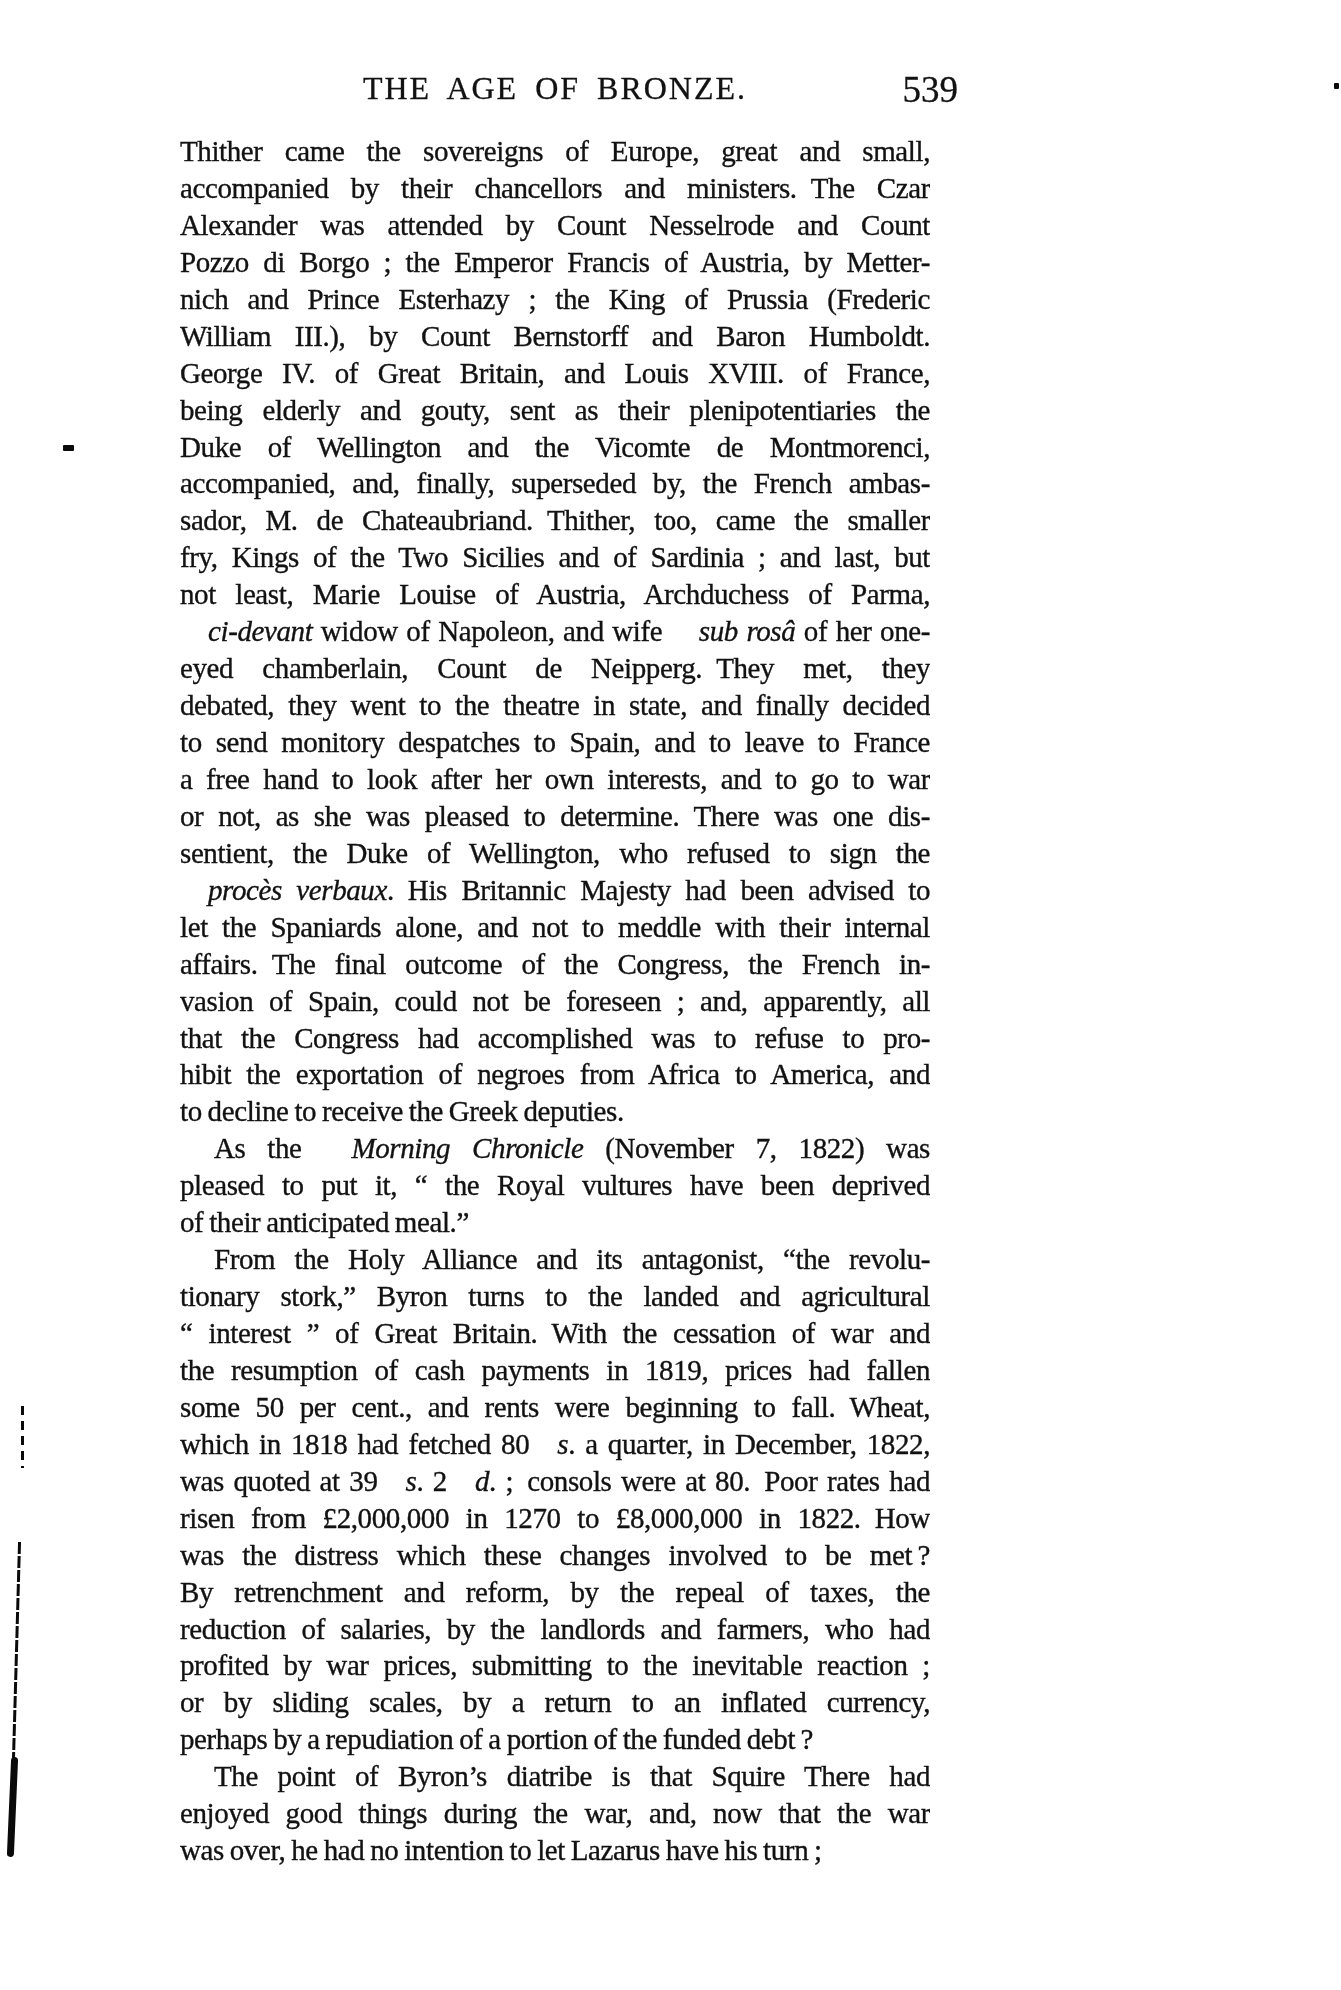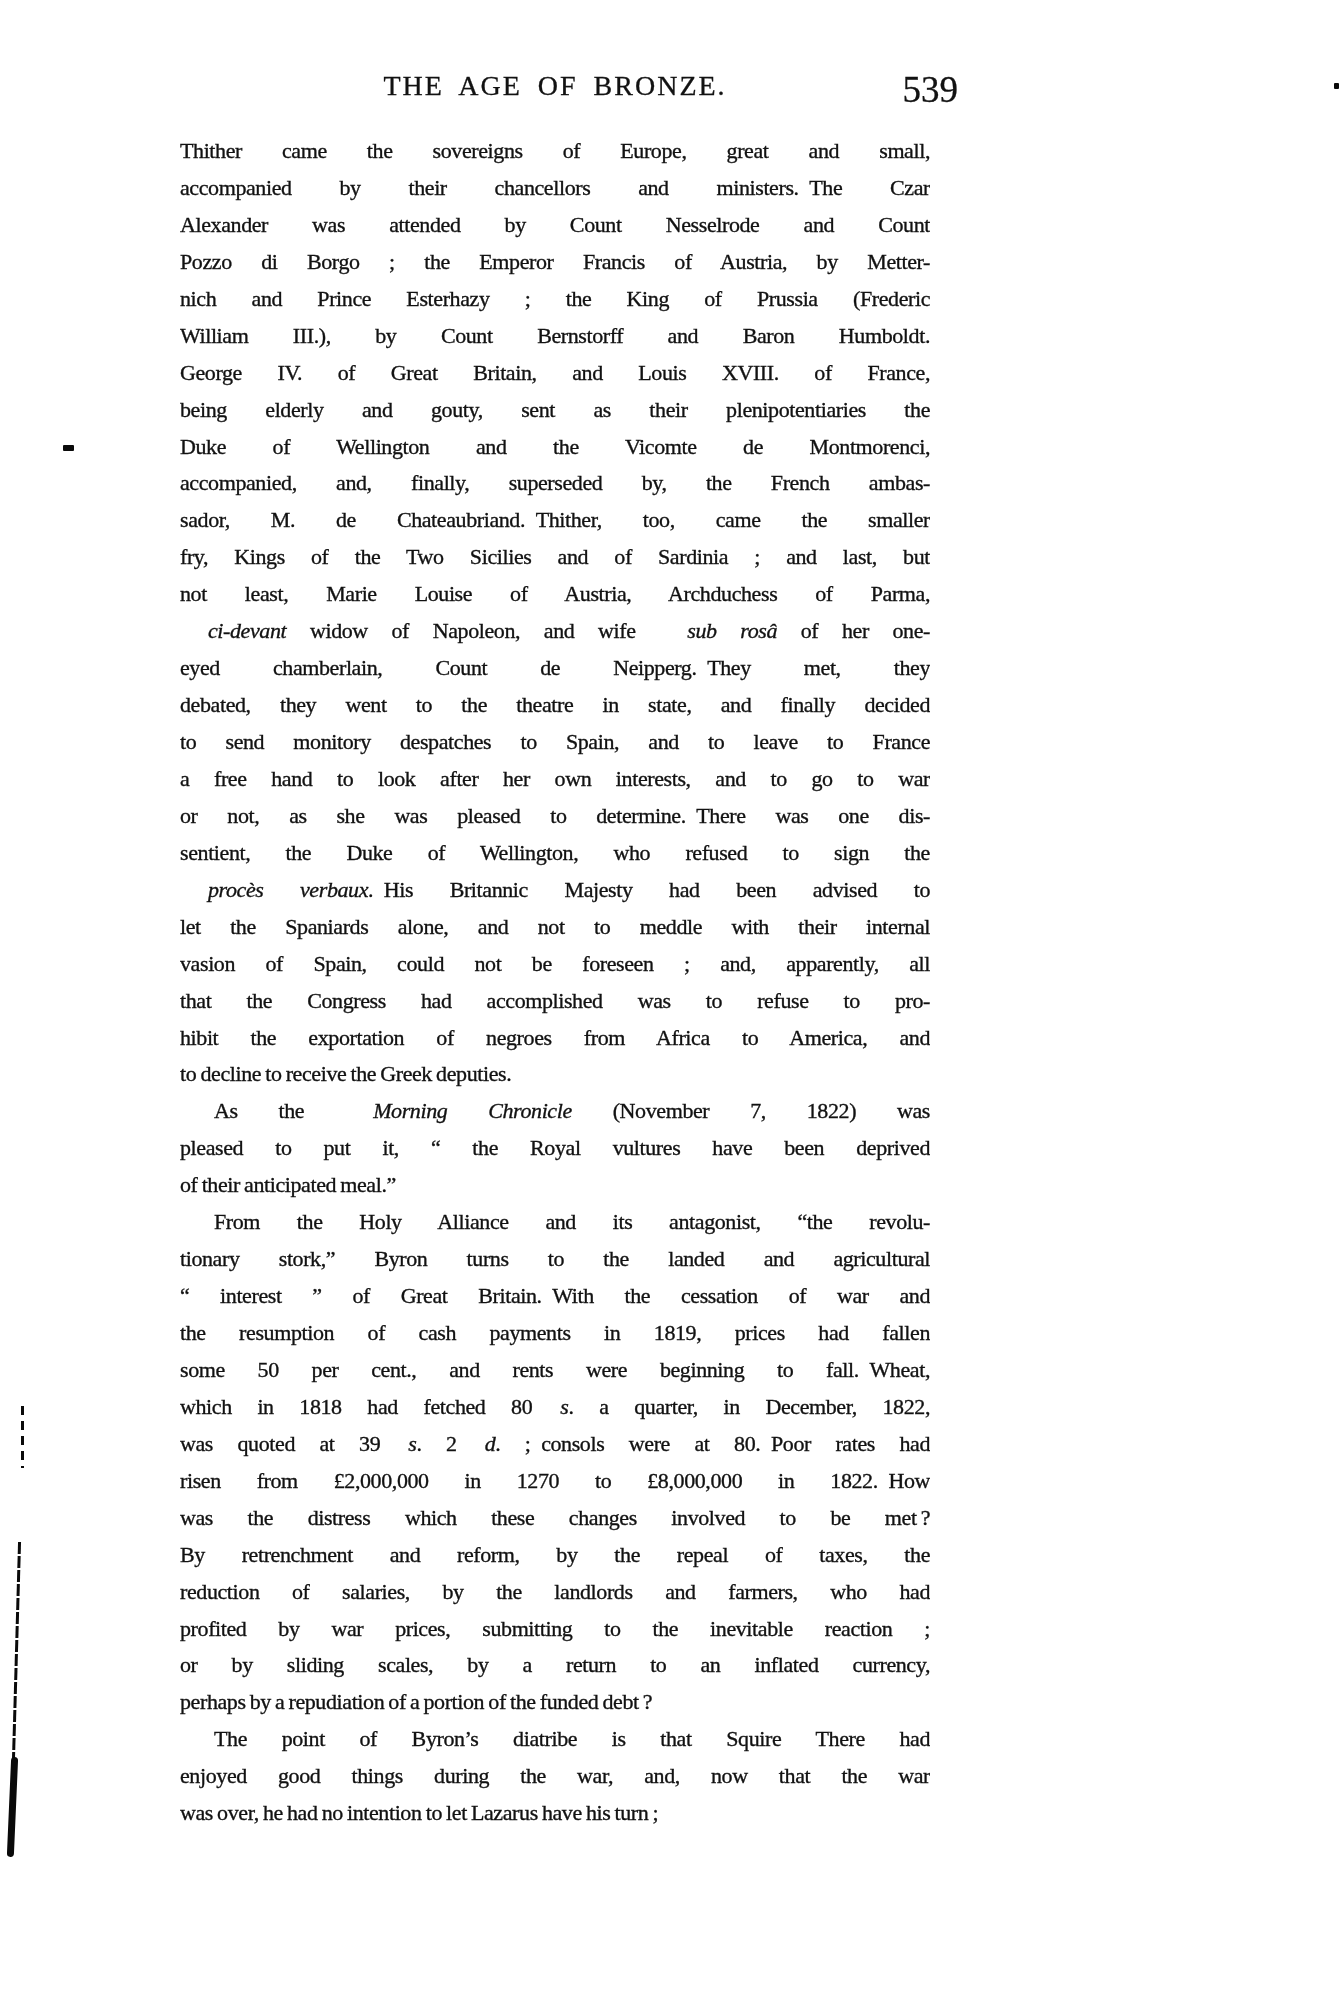--- a/index.html
+++ b/index.html
@@ -22,35 +22,35 @@
     top: 0;
     width: 750px;
   }
   #running-header {
     position: relative;
     margin-top: 70px;
     height: 30px;
   }
   #header-title {
     text-align: center;
-    font-size: 28px;
+    font-size: 32px;
     letter-spacing: 2px;
     word-spacing: 7px;
     -webkit-text-stroke: 0.3px currentColor;
   }
   #page-number {
     position: absolute;
     right: -28px;
     top: -2px;
     font-size: 37px;
     -webkit-text-stroke: 0.3px currentColor;
   }
   #page-body {
     margin-top: 33px;
-    font-size: 22px;
+    font-size: 29px;
     letter-spacing: -0.4px;
     word-spacing: -1px;
     -webkit-text-stroke: 0.35px currentColor;
   }
   .line {
     height: 36.94px;
     line-height: 36.94px;
     overflow: hidden;
     text-align: justify;
     text-align-last: justify;
@@ -111,20 +111,21 @@
         <div class="line"><span>not least, Marie Louise of Austria, Archduchess of Parma,</span></div>
         <div class="line"><span class="it">ci-devant</span><span> widow of Napoleon, and wife </span><span class="it">sub rosâ</span><span> of her one-</span></div>
         <div class="line"><span>eyed chamberlain, Count de Neipperg. They met, they</span></div>
         <div class="line"><span>debated, they went to the theatre in state, and finally decided</span></div>
         <div class="line"><span>to send monitory despatches to Spain, and to leave to France</span></div>
         <div class="line"><span>a free hand to look after her own interests, and to go to war</span></div>
         <div class="line"><span>or not, as she was pleased to determine. There was one dis-</span></div>
         <div class="line"><span>sentient, the Duke of Wellington, who refused to sign the</span></div>
         <div class="line"><span class="it">procès verbaux</span><span>. His Britannic Majesty had been advised to</span></div>
         <div class="line"><span>let the Spaniards alone, and not to meddle with their internal</span></div>
+        <div class="line"><span>affairs. The final outcome of the Congress, the French in-</span></div>
         <div class="line"><span>vasion of Spain, could not be foreseen ; and, apparently, all</span></div>
         <div class="line"><span>that the Congress had accomplished was to refuse to pro-</span></div>
         <div class="line"><span>hibit the exportation of negroes from Africa to America, and</span></div>
         <div class="line last"><span>to decline to receive the Greek deputies.</span></div>
         <div class="line indent"><span>As the </span><span class="it">Morning Chronicle</span><span> (November 7, 1822) was</span></div>
         <div class="line"><span>pleased to put it, “ the Royal vultures have been deprived</span></div>
         <div class="line last"><span>of their anticipated meal.”</span></div>
         <div class="line indent"><span>From the Holy Alliance and its antagonist, “the revolu-</span></div>
         <div class="line"><span>tionary stork,” Byron turns to the landed and agricultural</span></div>
         <div class="line"><span>“ interest ” of Great Britain. With the cessation of war and</span></div>

